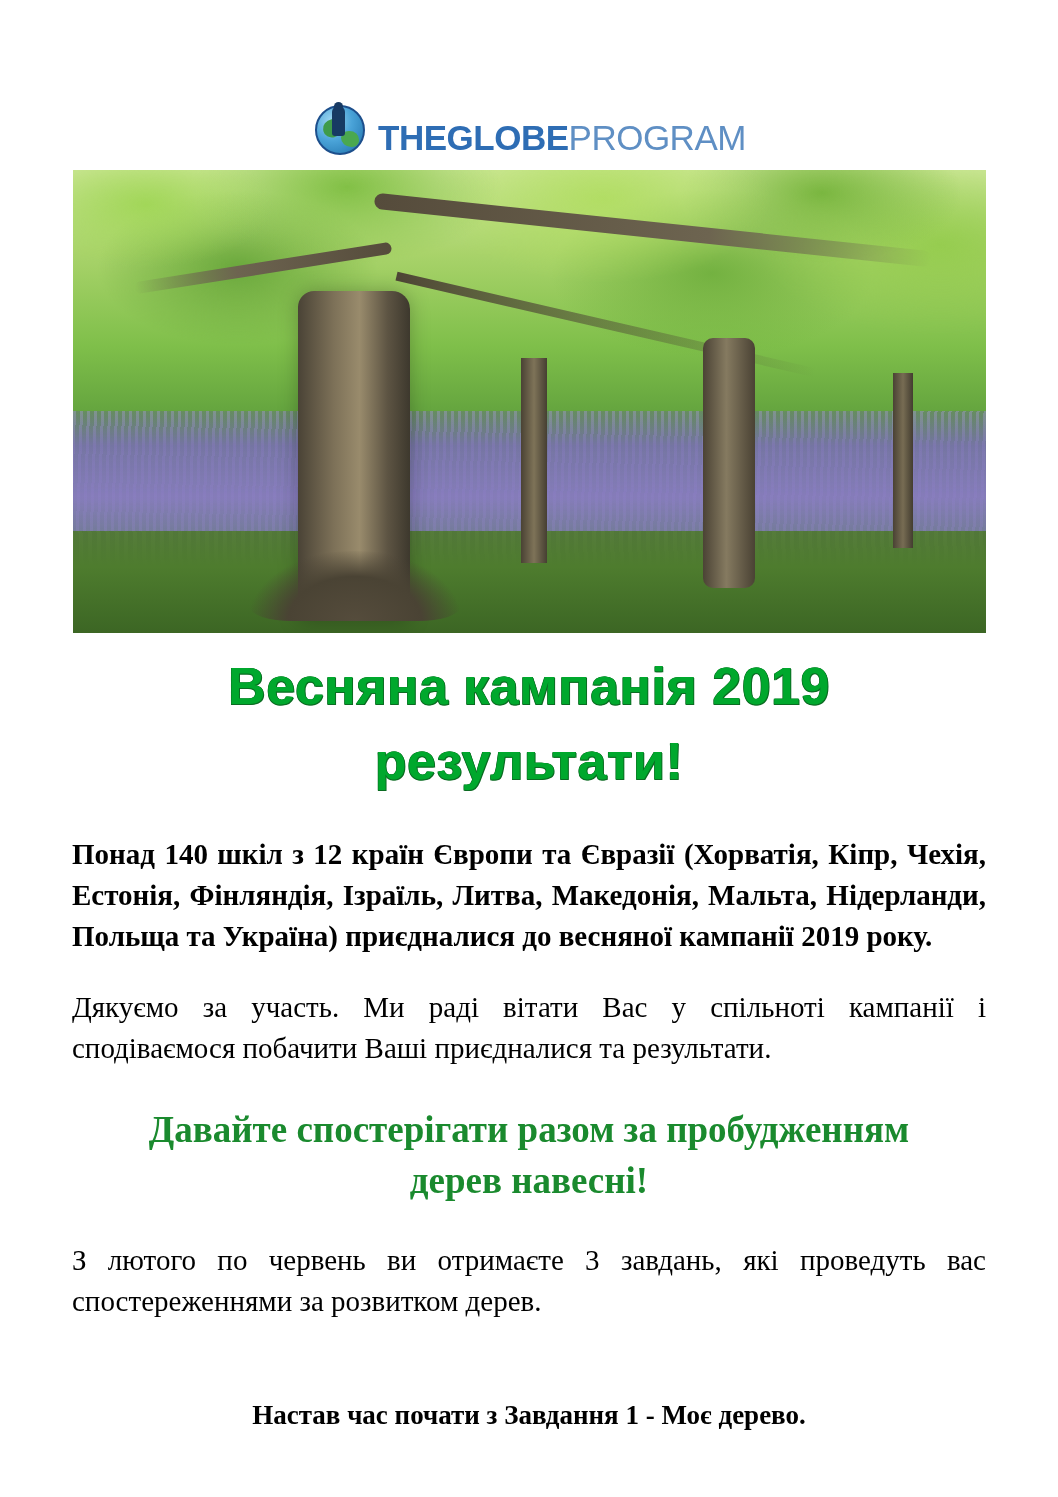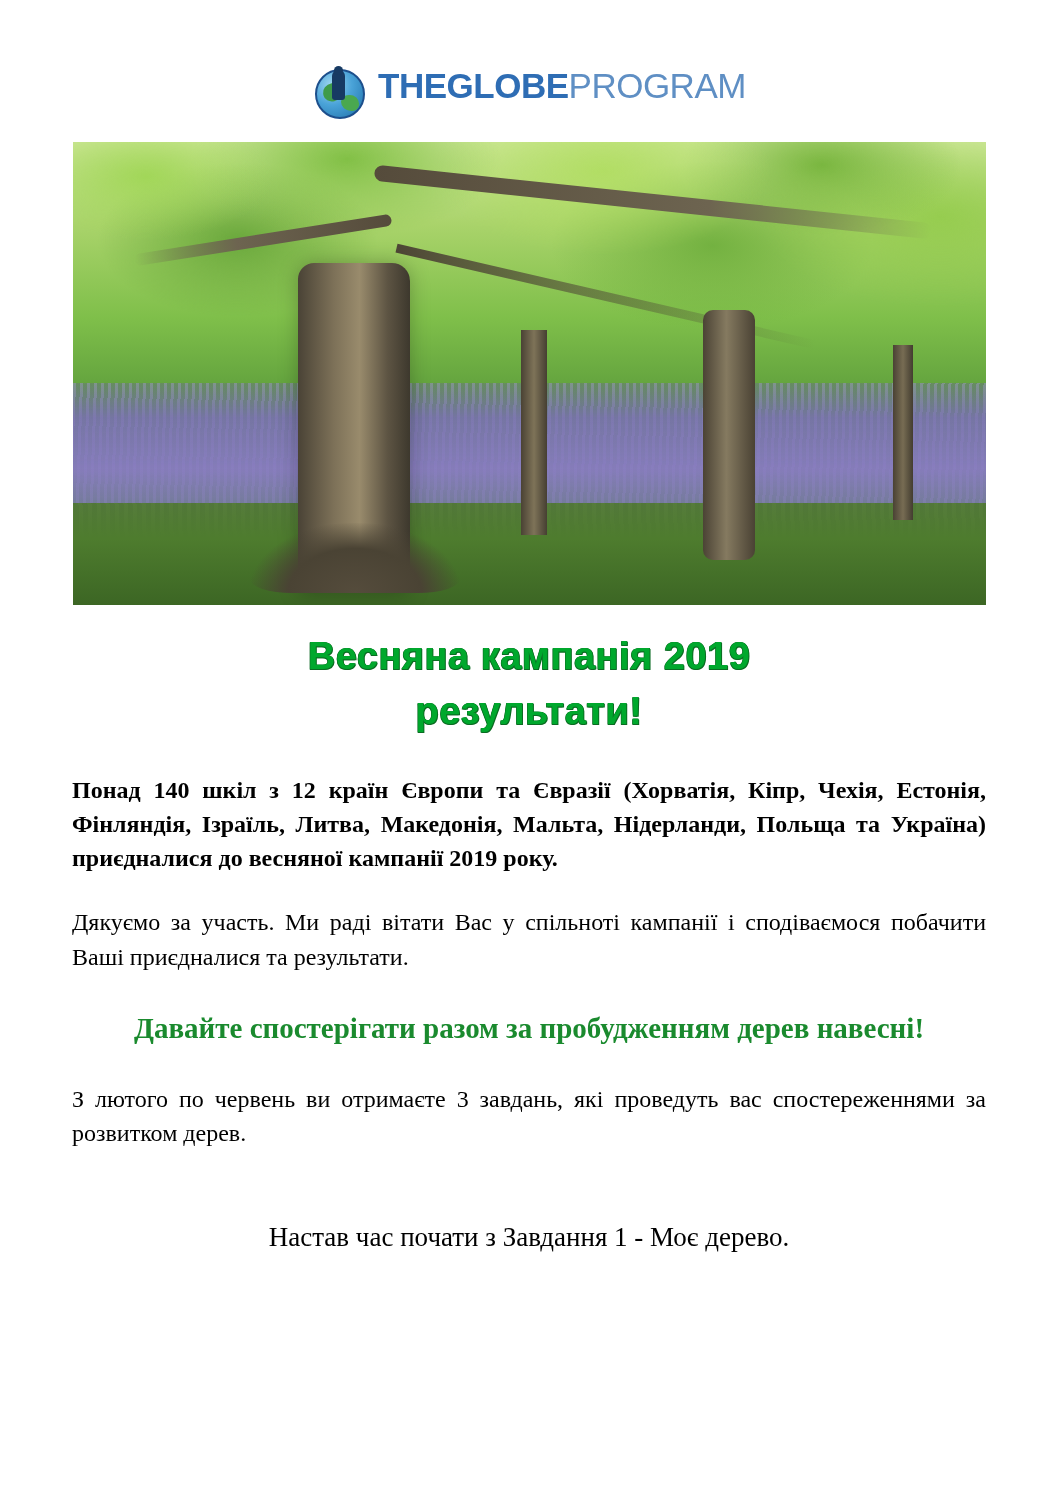--- a/index.html
+++ b/index.html
@@ -20,23 +20,23 @@
     width: 1058px;
     height: 1497px;
     box-sizing: border-box;
     padding: 0;
     position: relative;
   }
 
   
   .logo-row {
     display: flex;
-    align-items: flex-start;
+    align-items: flex-end;
     justify-content: center;
-    padding-top: 66px;
+    padding-top: 94px;
     height: 64px;
   }
   .logo-mark {
     width: 56px;
     height: 56px;
     position: relative;
     margin-right: 10px;
     flex: 0 0 auto;
   }
   .logo-mark .globe {
@@ -184,65 +184,65 @@
   }
   .hero .branch3 {
     position: absolute; left: 318px; top: 150px;
     width: 430px; height: 9px;
     background: linear-gradient(90deg, #4e4636, rgba(78,70,54,0));
     transform: rotate(13deg);
   }
 
   
   .title {
-    margin: 24px 0 0 0;
+    margin: 16px 0 0 0;
     text-align: center;
     font-family: "Liberation Sans", sans-serif;
     font-weight: bold;
-    font-size: 38px;
+    font-size: 52px;
     line-height: 1.45;
     color: #00a82d;
     letter-spacing: .5px;
     padding: 0 80px;
     text-shadow:
       1px 1px 0 #0b6b22,
      -0.5px -0.5px 0 #0b6b22,
       0.5px -0.5px 0 #0b6b22,
      -0.5px 0.5px 0 #0b6b22;
   }
 
   .body-block {
     padding: 0 72px;
   }
   p.para {
-    font-size: 24px;
+    font-size: 29px;
     line-height: 1.42;
     margin: 0;
     text-align: justify;
   }
   p.bold { font-weight: bold; }
   .sp-1 { height: 30px; }
   .sp-2 { height: 34px; }
   .sp-4 { height: 64px; }
 
   .green-heading {
     color: #1a8a2e;
     font-weight: bold;
-    font-size: 29px;
+    font-size: 37px;
     line-height: 1.38;
     text-align: center;
     margin: 0;
     padding: 0 55px;
   }
 
   .final-line {
     text-align: center;
-    font-weight: normal;
+    font-weight: bold;
     font-size: 27px;
-    margin: 8px;
+    margin: 14px;
   }
 </style>
 </head>
 <body>
 
 <div class="page">
 
   <div class="logo-row">
     <div class="logo-mark">
       <div class="globe">

